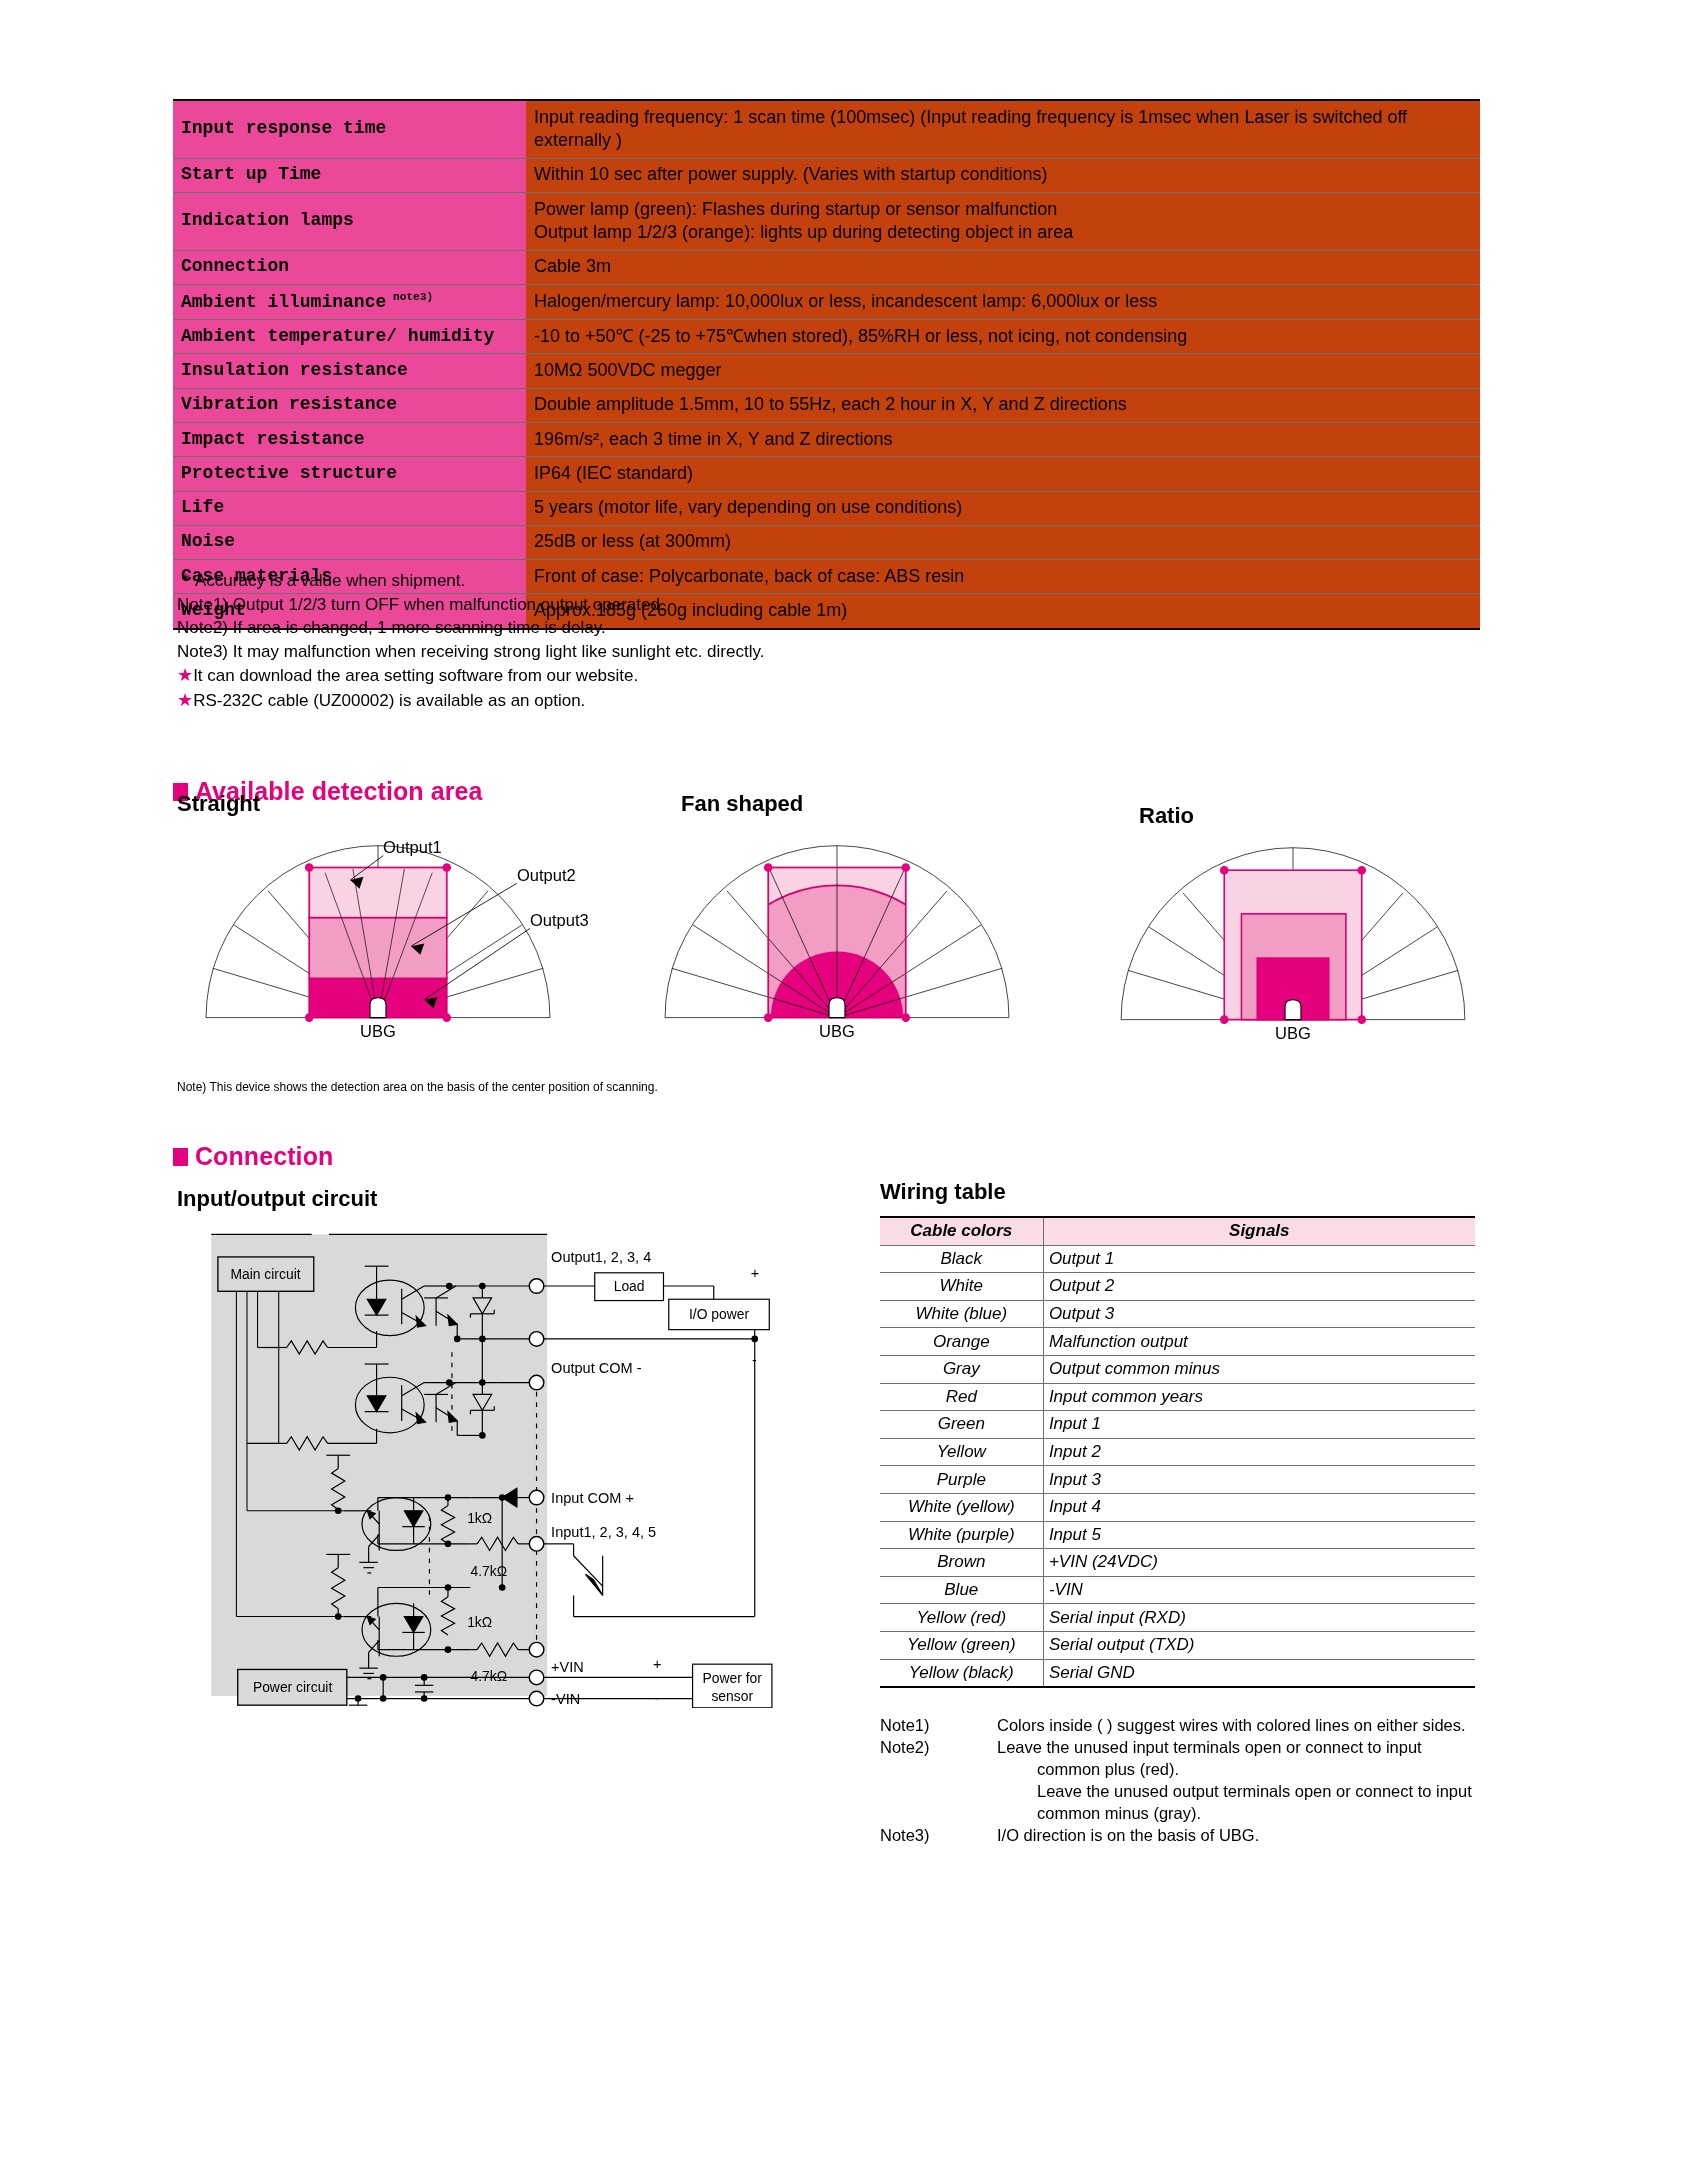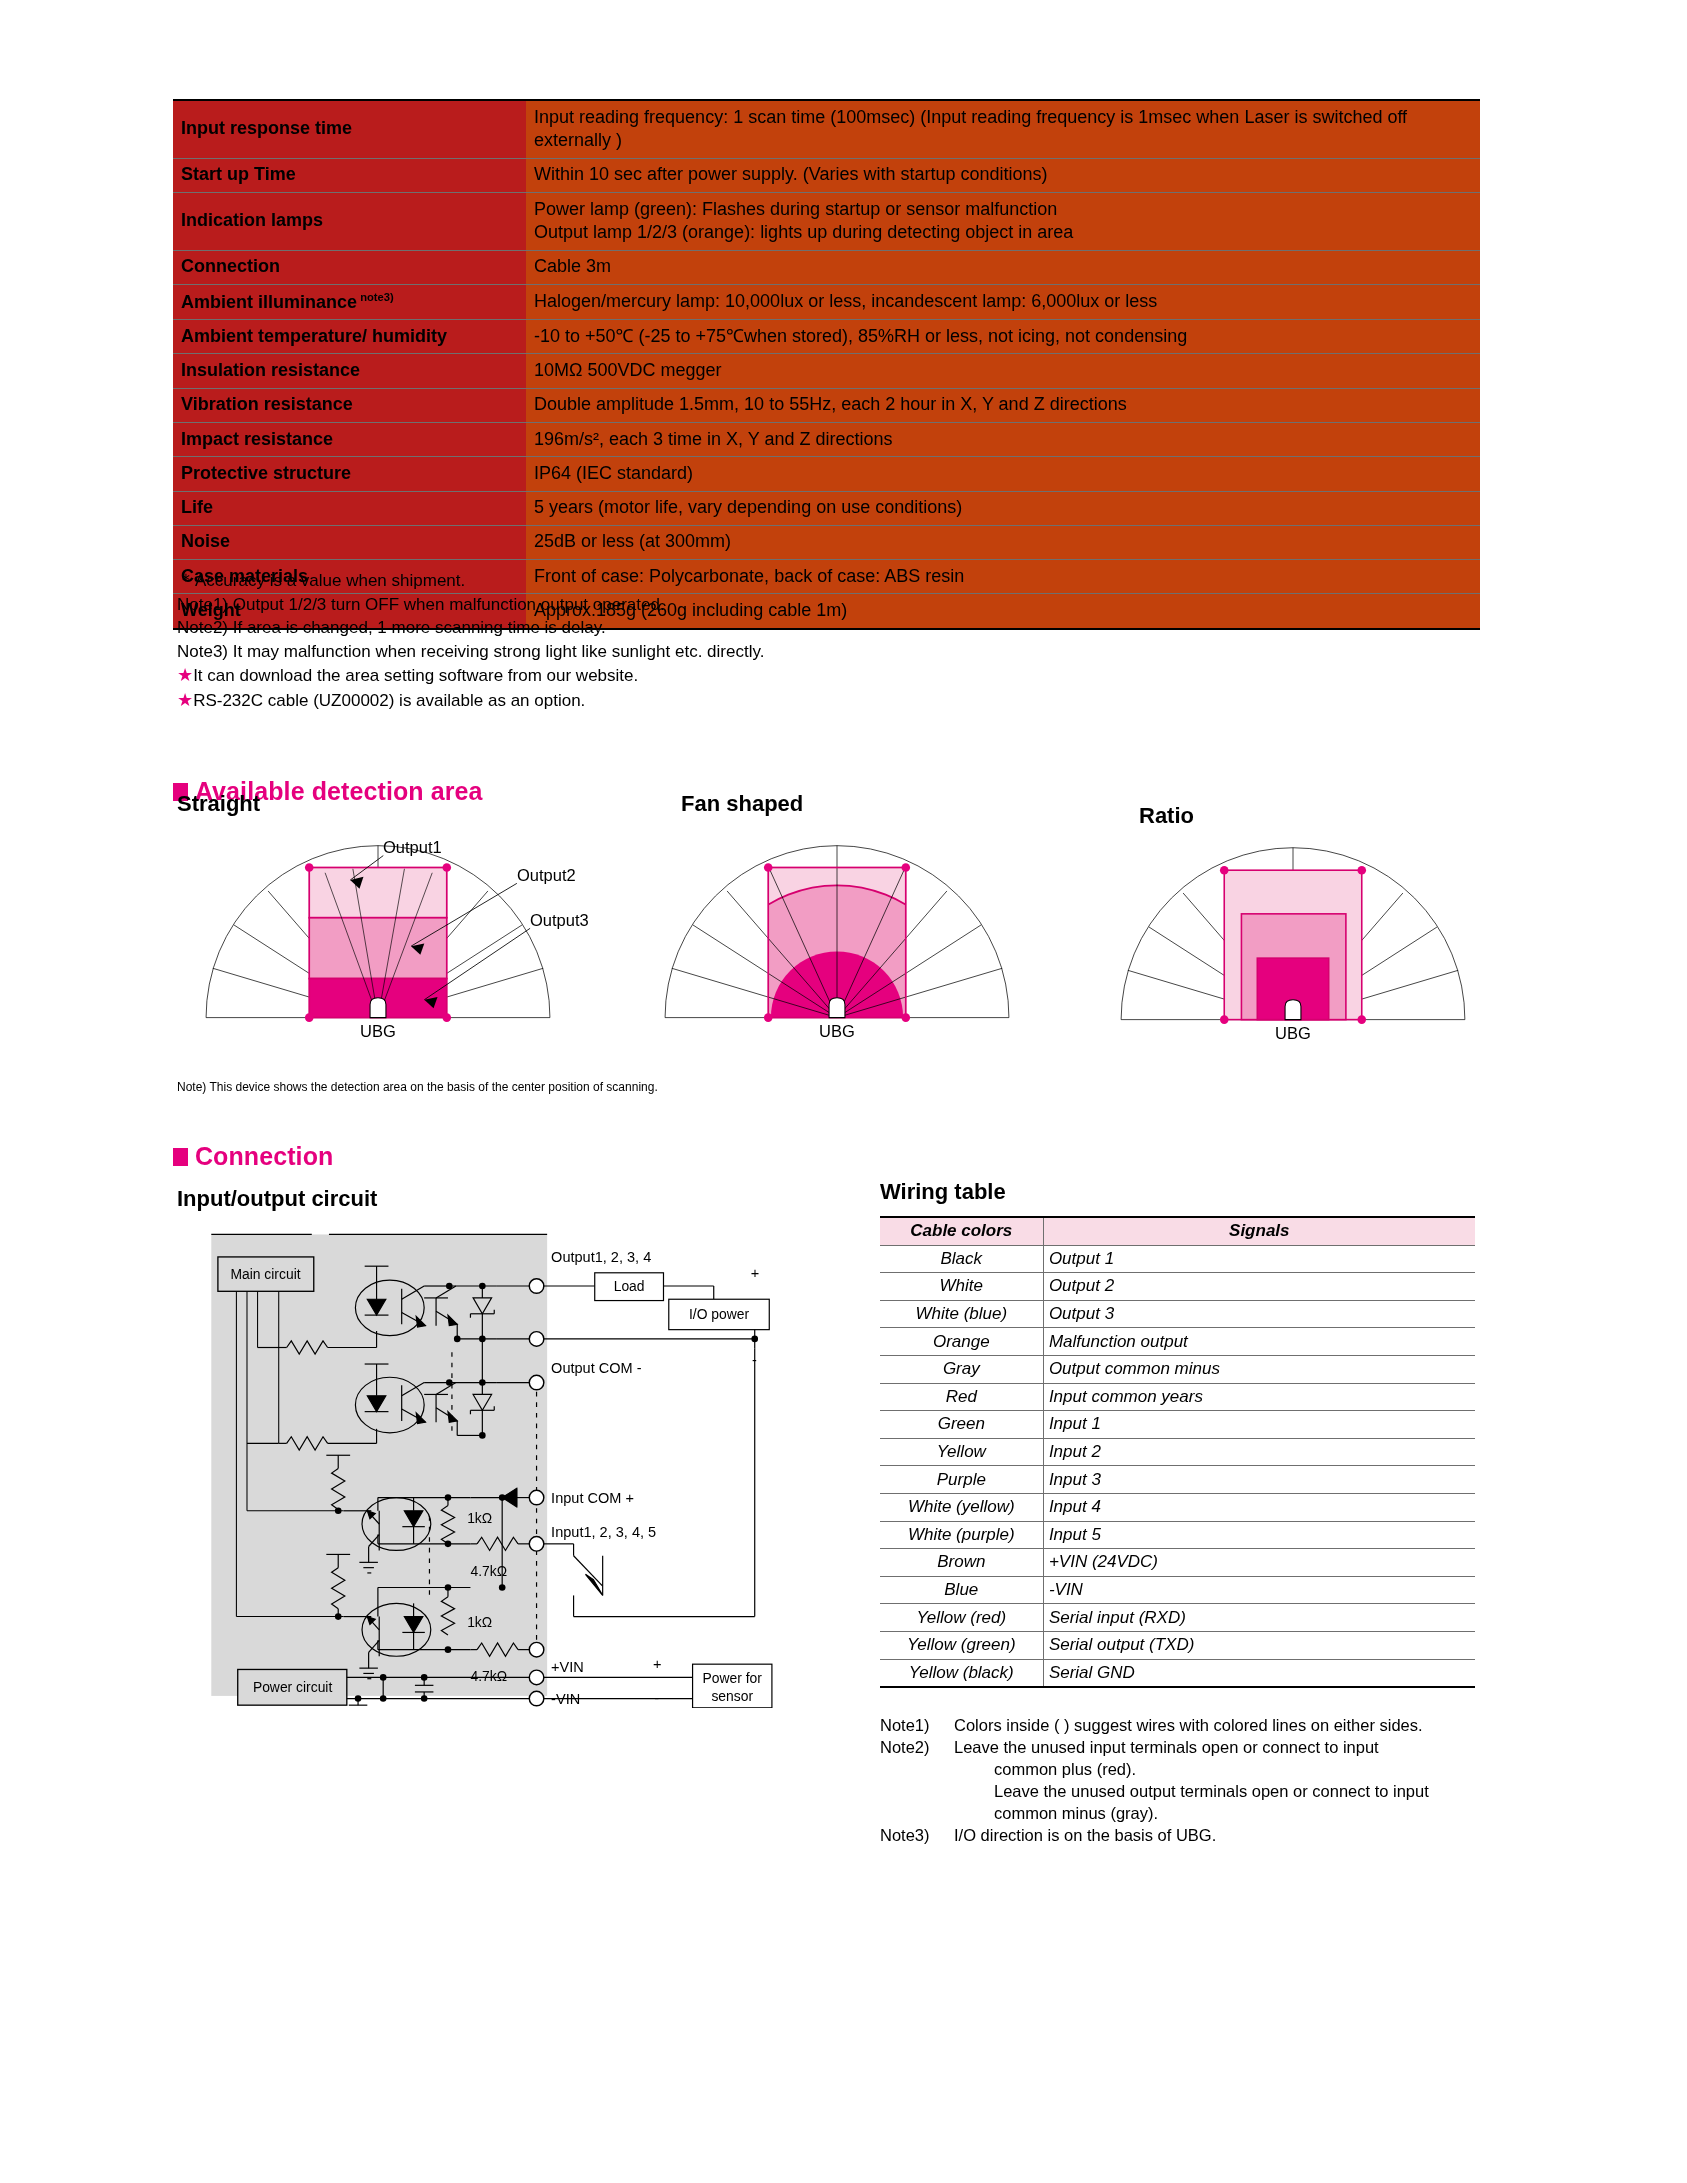--- a/index.html
+++ b/index.html
@@ -10,21 +10,21 @@
   }
   .page { position:absolute; left:0; top:0; width:1687px; height:2183px; }
 
   
   .spec-wrap { position:absolute; left:173px; top:99px; width:1307px; }
   table.spec { border-collapse:collapse; width:100%; table-layout:fixed; }
   table.spec td { font-size:18px; line-height:1.30; padding:4.6px 8px 5.3px 8px;
                   border-bottom:1px solid #6f6f6f; vertical-align:middle; }
   table.spec tr:first-child td { border-top:2.6px solid #000; }
   table.spec tr:last-child td { border-bottom:2.6px solid #000; }
-  td.k { width:337px; background:#b91c1c; font-weight:bold; padding-left:16px; }
+  td.k { width:337px; background:#ec4899; font-weight:bold; padding-left:16px;font-family:Liberation Mono, monospace; }
   td.v { background:#c2410c; padding-left:13.2px; }
   .sup { font-size:11.2px; vertical-align:super; font-weight:bold; }
   .l2 { display:block; }
 
   
   .spec-notes { position:absolute; left:177px; top:568px; width:926px;
                 font-size:17px; line-height:1.38; }
   .spec-notes div { white-space:nowrap; }
   .star { color:#E5007E; font-size:18px; }
   .astk { font-size:18px; }
@@ -47,21 +47,21 @@
   table.wire th, table.wire td { font-size:17px; padding:3.3px 5.3px; border-bottom:1px solid #6f6f6f;font-style:italic; }
   table.wire thead th { background:#F9DCE6; font-weight:bold; border-bottom:1px solid #6f6f6f; }
   table.wire thead tr th { border-top:2.6px solid #000; }
   table.wire tbody tr:last-child td { border-bottom:2.6px solid #000; }
   th.c1, td.c1 { width:152px; text-align:center; border-right:1px solid #6f6f6f; }
   th.c2, td.c2 { text-align:left; padding-left:10.6px; }
   th.c2 { text-align:center; padding-left:5.3px; }
 
   .wire-notes { position:absolute; left:880px; top:1715px; width:595px;
                 font-size:16.5px; line-height:1.33; }
-  .wn { display:flex; }
+  .wn { display:flex;gap:43px; }
   .wn .lbl { width:74px; flex:none; }
   .wn .txt { flex:1; text-align:justify; text-justify:inter-word; }
   .wn .txt.ind { padding-left:40px; }
 
   .circ-wrap { position:absolute; left:206px; top:1225px; }
 </style>
 </head>
 <body>
 
 <div class="page">

